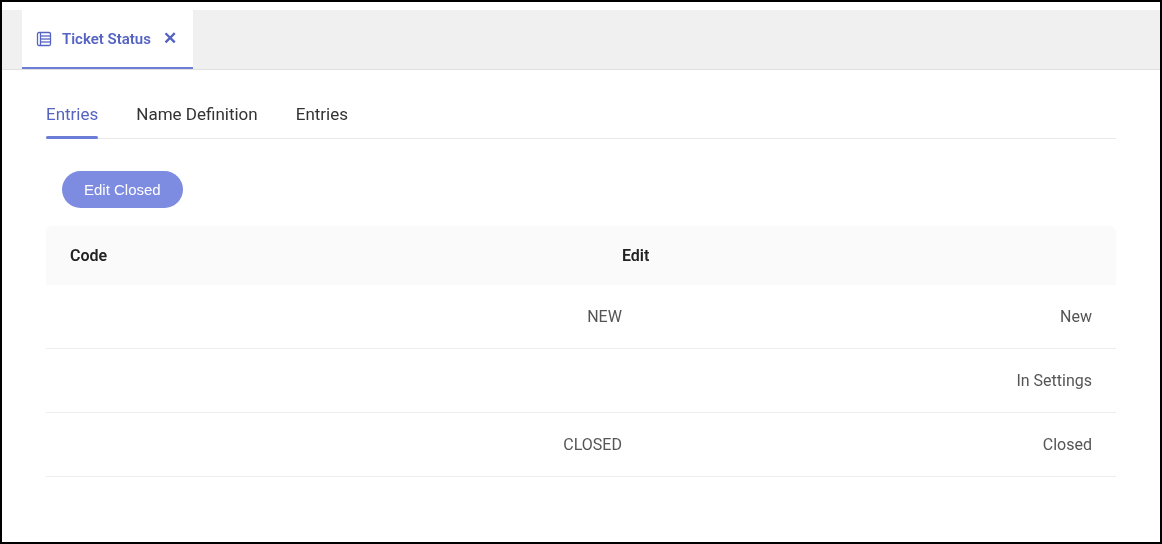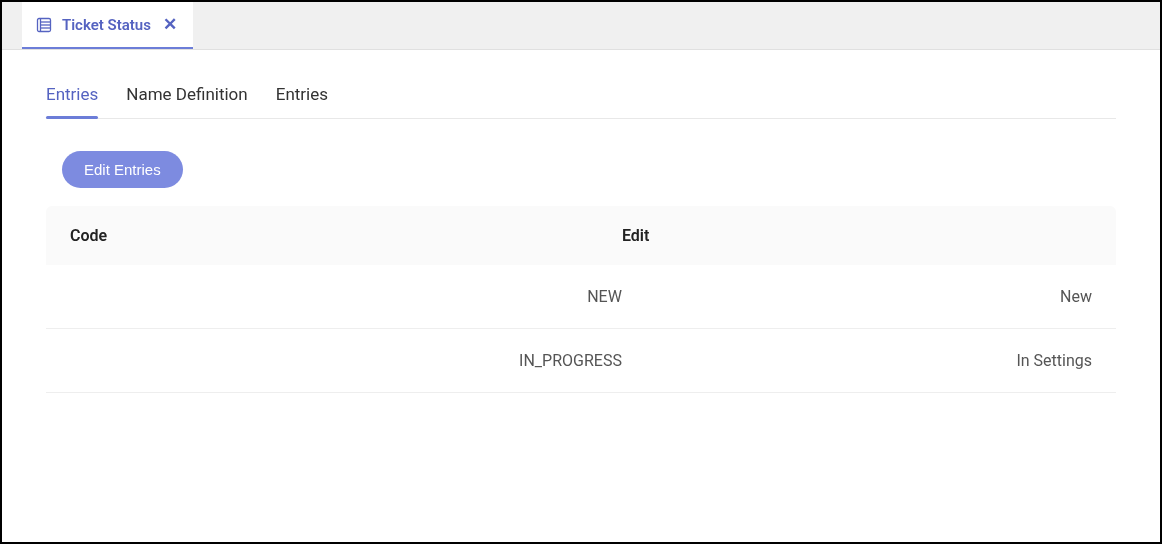--- a/index.html
+++ b/index.html
@@ -10,25 +10,26 @@
     body {
       font-family: -apple-system, BlinkMacSystemFont, "Segoe UI", Roboto, Arial, sans-serif;
       background: #fff;
       width: 1162px;
       height: 544px;
       border: 2px solid #000;
       overflow: hidden;
     }
     .top-bar {
       background: #f0f0f0;
-      height: 48px;
+      height: 60px;
       border-bottom: 1px solid #e0e0e0;
       display: flex;
       align-items: stretch;
       padding-left: 20px;
+      margin-top: 8px;
     }
     .tab {
       display: flex;
       align-items: center;
       gap: 10px;
       padding: 0 14px;
       background: #fff;
       border-bottom: 2px solid #6c7dd8;
       color: #5563c1;
       font-weight: 600;
@@ -48,21 +49,21 @@
       padding: 2px;
     }
     .content {
       padding: 0 24px;
     }
     .inner {
       padding: 0 20px;
     }
     .nav-tabs {
       display: flex;
-      gap: 28px;
+      gap: 38px;
       padding-top: 34px;
       border-bottom: 1px solid #e8e8e8;
     }
     .nav-tab {
       padding-bottom: 14px;
       font-size: 17px;
       color: #333;
       cursor: pointer;
       position: relative;
     }
@@ -139,30 +140,33 @@
 </div>
 
 <div class="content">
   <div class="inner">
     <div class="nav-tabs">
       <div class="nav-tab active">Entries</div>
       <div class="nav-tab">Name Definition</div>
       <div class="nav-tab">Entries</div>
     </div>
 
-    <button class="edit-btn">Edit Entries</button>
+    <button class="edit-btn">Edit Closed</button>
 
     <div class="table">
       <div class="table-header">
         <div class="col-code">Code</div>
         <div class="col-name">Edit</div>
       </div>
       <div class="table-row">
         <div class="col-code">NEW</div>
         <div class="col-name">New</div>
       </div>
       <div class="table-row">
-        <div class="col-code">IN_PROGRESS</div>
         <div class="col-name">In Settings</div>
+      </div>
+      <div class="table-row">
+        <div class="col-code">CLOSED</div>
+        <div class="col-name">Closed</div>
       </div>
     </div>
   </div>
 </div>
 
 </body></html>

